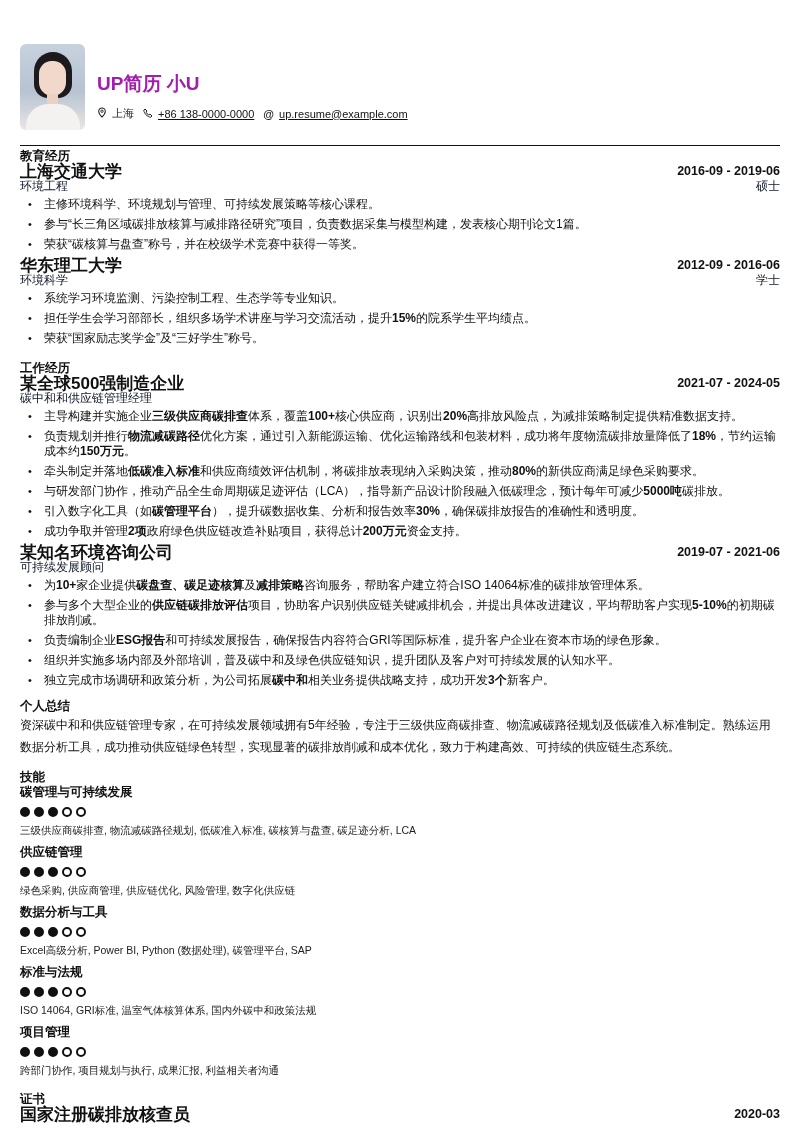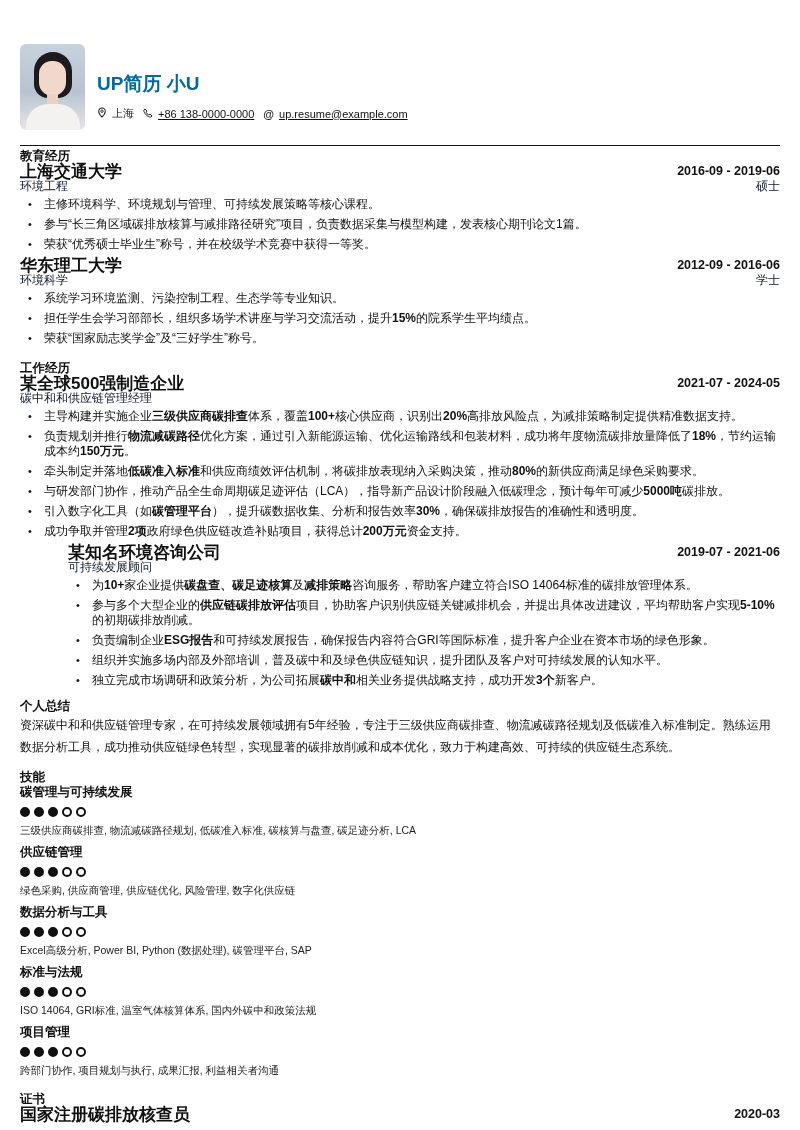--- a/index.html
+++ b/index.html
@@ -6,21 +6,21 @@
     html, body { width: 800px; height: 1130px; overflow: hidden; background: #ffffff; }
     body { font-family: "Liberation Sans", "DejaVu Sans", sans-serif; color: #111; font-size: 12px; position: relative; }
     .page { position: absolute; left: 20px; top: 44px; width: 760px; }
     .header { display: flex; align-items: center; height: 86px; }
     .avatar { width: 65px; height: 86px; border-radius: 6px; background: linear-gradient(180deg, #c8d2de 0%, #b7c3d2 55%, #e9e6e4 100%); position: relative; overflow: hidden; flex-shrink: 0; }
     .avatar .hair { position: absolute; left: 14px; top: 8px; width: 38px; height: 46px; border-radius: 19px 19px 14px 14px; background: #1c1a1c; }
     .avatar .face { position: absolute; left: 19px; top: 17px; width: 27px; height: 35px; border-radius: 13px 13px 14px 14px; background: #f1d8cb; }
     .avatar .neck { position: absolute; left: 27px; top: 50px; width: 11px; height: 12px; background: #ecd0c2; }
     .avatar .body { position: absolute; left: 6px; top: 60px; width: 54px; height: 40px; border-radius: 22px 22px 0 0; background: #f4f2f1; }
     .head-info { margin-left: 12px; }
-    .name { font-size: 19px; font-weight: 700; color: #0369a1; margin-top: 18px; }
+    .name { font-size: 19px; font-weight: 700; color: #a21caf; margin-top: 18px; }
     .contacts { display: flex; align-items: center; margin-top: 9px; font-size: 11px; color: #222; }
     .contacts .ico { font-size: 11px; margin-right: 5px; color: #222; }
     .contacts .item { margin-right: 9px; display: flex; align-items: center; justify-content: flex-end; }
     .contacts .link { text-decoration: underline; color: #111; }
     .divider { position: absolute; left: 20px; top: 145px; width: 760px; height: 1px; background: #111; }
     .content { position: absolute; left: 20px; top: 149px; width: 760px; }
     .sec-title { font-size: 12.5px; font-weight: 700; line-height: 15px; }
     .entry-head { display: flex; justify-content: space-between; line-height: 15px; }
     .entry-title { font-size: 17px; font-weight: 700; }
     .entry-date { font-size: 12.5px; font-weight: 700; text-align: right; }
@@ -90,21 +90,21 @@
             <span class="entry-title">上海交通大学</span>
             <span class="entry-date">2016-09 - 2019-06</span>
           </div>
           <div class="entry-sub">
             <span>环境工程</span>
             <span>硕士</span>
           </div>
           <ul>
             <li>主修环境科学、环境规划与管理、可持续发展策略等核心课程。</li>
             <li>参与“长三角区域碳排放核算与减排路径研究”项目，负责数据采集与模型构建，发表核心期刊论文1篇。</li>
-            <li>荣获“优秀硕士毕业生”称号，并在校级学术竞赛中获得一等奖。</li>
+            <li>荣获“碳核算与盘查”称号，并在校级学术竞赛中获得一等奖。</li>
           </ul>
         </div>
         <div style="margin-top: 6px;">
           <div class="entry-head">
             <span class="entry-title">华东理工大学</span>
             <span class="entry-date">2012-09 - 2016-06</span>
           </div>
           <div class="entry-sub">
             <span>环境科学</span>
             <span>学士</span>
@@ -132,21 +132,21 @@
           </div>
           <ul>
             <li>主导构建并实施企业<b>三级供应商碳排查</b>体系，覆盖<b>100+</b>核心供应商，识别出<b>20%</b>高排放风险点，为减排策略制定提供精准数据支持。</li>
             <li>负责规划并推行<b>物流减碳路径</b>优化方案，通过引入新能源运输、优化运输路线和包装材料，成功将年度物流碳排放量降低了<b>18%</b>，节约运输成本约<b>150万元</b>。</li>
             <li>牵头制定并落地<b>低碳准入标准</b>和供应商绩效评估机制，将碳排放表现纳入采购决策，推动<b>80%</b>的新供应商满足绿色采购要求。</li>
             <li>与研发部门协作，推动产品全生命周期碳足迹评估（LCA），指导新产品设计阶段融入低碳理念，预计每年可减少<b>5000吨</b>碳排放。</li>
             <li>引入数字化工具（如<b>碳管理平台</b>），提升碳数据收集、分析和报告效率<b>30%</b>，确保碳排放报告的准确性和透明度。</li>
             <li>成功争取并管理<b>2项</b>政府绿色供应链改造补贴项目，获得总计<b>200万元</b>资金支持。</li>
           </ul>
         </div>
-        <div style="margin-top: 6px; margin-left: 48px;">
+        <div style="margin-top: 6px;">
           <div class="entry-head">
             <span class="entry-title">某知名环境咨询公司</span>
             <span class="entry-date">2019-07 - 2021-06</span>
           </div>
           <div class="entry-sub">
             <span>可持续发展顾问</span>
           </div>
           <ul>
             <li>为<b>10+</b>家企业提供<b>碳盘查、碳足迹核算</b>及<b>减排策略</b>咨询服务，帮助客户建立符合ISO 14064标准的碳排放管理体系。</li>
             <li>参与多个大型企业的<b>供应链碳排放评估</b>项目，协助客户识别供应链关键减排机会，并提出具体改进建议，平均帮助客户实现<b>5-10%</b>的初期碳排放削减。</li>

